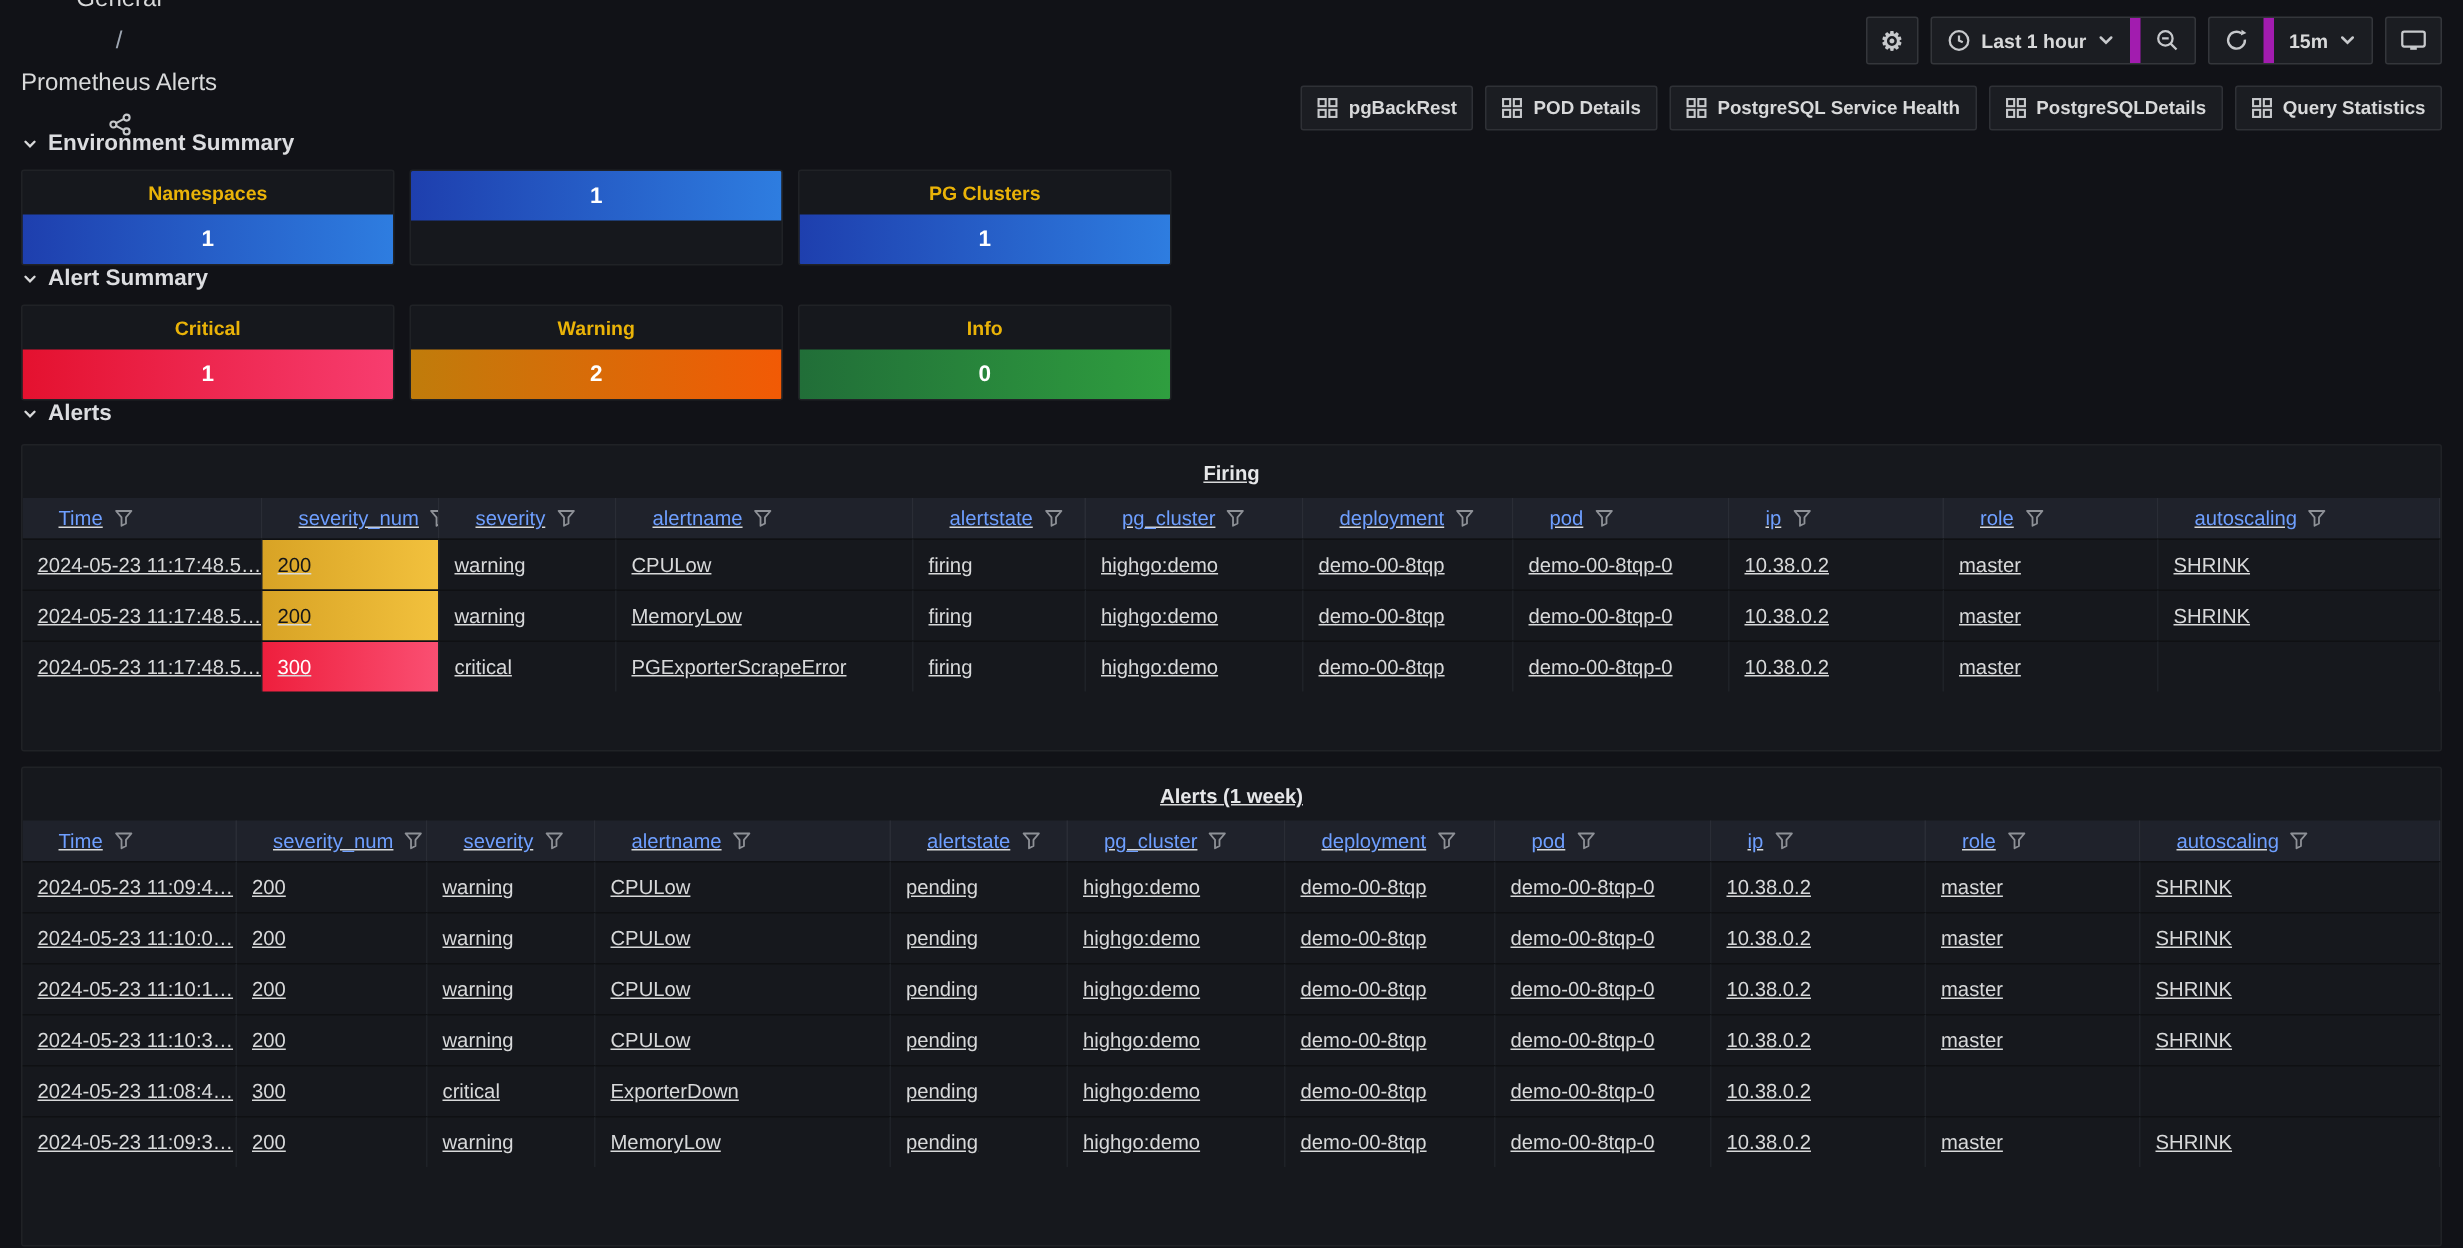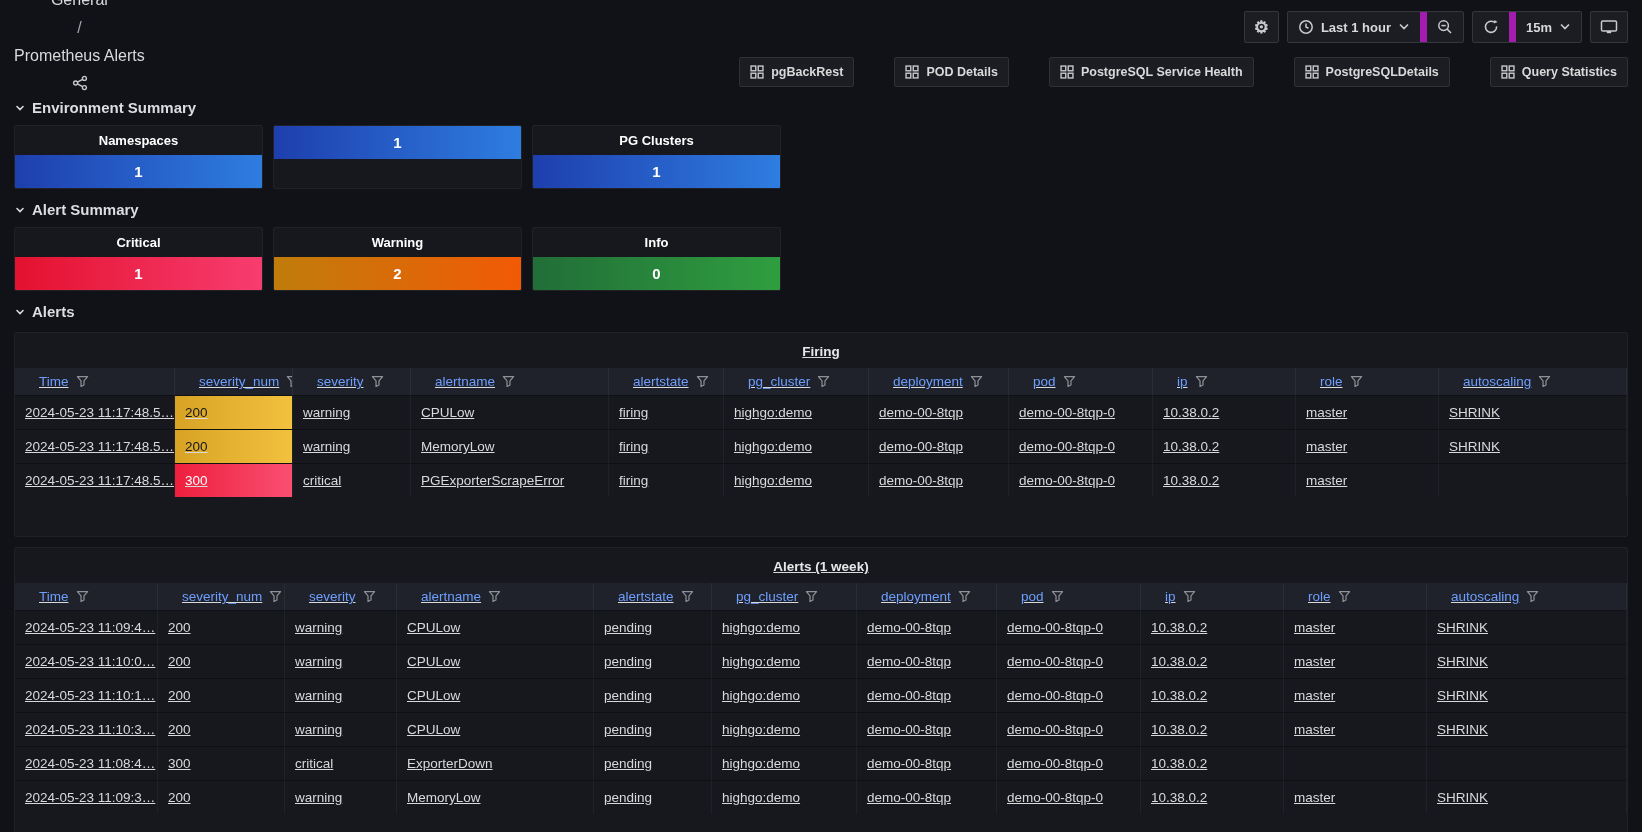--- a/index.html
+++ b/index.html
@@ -26,31 +26,31 @@
   .btn-group { padding:0; }
   .btn-group .seg { height:100%; display:flex; align-items:center; gap:7px; padding:0 10px; font-weight:700; font-size:13px; cursor:pointer; }
   .btn-group .seg + .seg { border-left:7px solid #a21caf; }
   .gear-glyph { font-size:17px; color:#c7c9cc; line-height:1; }
 
   
   .links-row { display:flex; justify-content:flex-end; gap:8px; padding:3px 14px 0; }
   .dlink {
     background:#1b1d22; border:1px solid #2f3136; border-radius:2px;
     height:30px; display:flex; align-items:center; gap:7px; padding:0 10px;
-    font-weight:700; font-size:12.5px; color:#d8d9da; cursor:pointer;margin-left:32px;
+    font-weight:700; font-size:12.5px; color:#d8d9da; cursor:pointer;
   }
 
   
-  .section-header { display:flex; align-items:center; gap:6px; margin:12px 14px 0; cursor:pointer; }
+  .section-header { display:flex; align-items:center; gap:6px; margin:0 14px 0; cursor:pointer; }
   .section-header span { font-size:15px; font-weight:700; color:#dcdde0; }
 
   
   .stat-row { display:flex; gap:10px; margin:9px 14px 0; }
   .stat { width:249px; background:#16181d; border:1px solid #202226; border-radius:2px; overflow:hidden; }
-  .stat-title { height:29px; display:flex; align-items:center; justify-content:center; font-size:13px; font-weight:700; color:#ffffff; }
+  .stat-title { height:29px; display:flex; align-items:center; justify-content:center; font-size:13px; font-weight:700; color:#eab308; }
   .stat-value { height:33px; display:flex; align-items:center; justify-content:center; font-size:15px; font-weight:700; color:#ffffff; }
 
   
   .panel { background:#16181d; border:1px solid #202226; border-radius:2px; margin:0 14px; overflow:hidden;text-decoration:underline; }
   .panel-title { text-align:center; font-weight:700; font-size:13.5px; color:#e6e7e9; padding:11px 0 9px; }
   .tgrid { display:grid; }
   .th {
     background:#1f222b; color:#6e9fff; font-size:13.5px; height:27px;
     display:flex; align-items:center; gap:7px; padding:0 24px;
     border-right:1px solid #2a2d36; white-space:nowrap; overflow:hidden; cursor:pointer;

